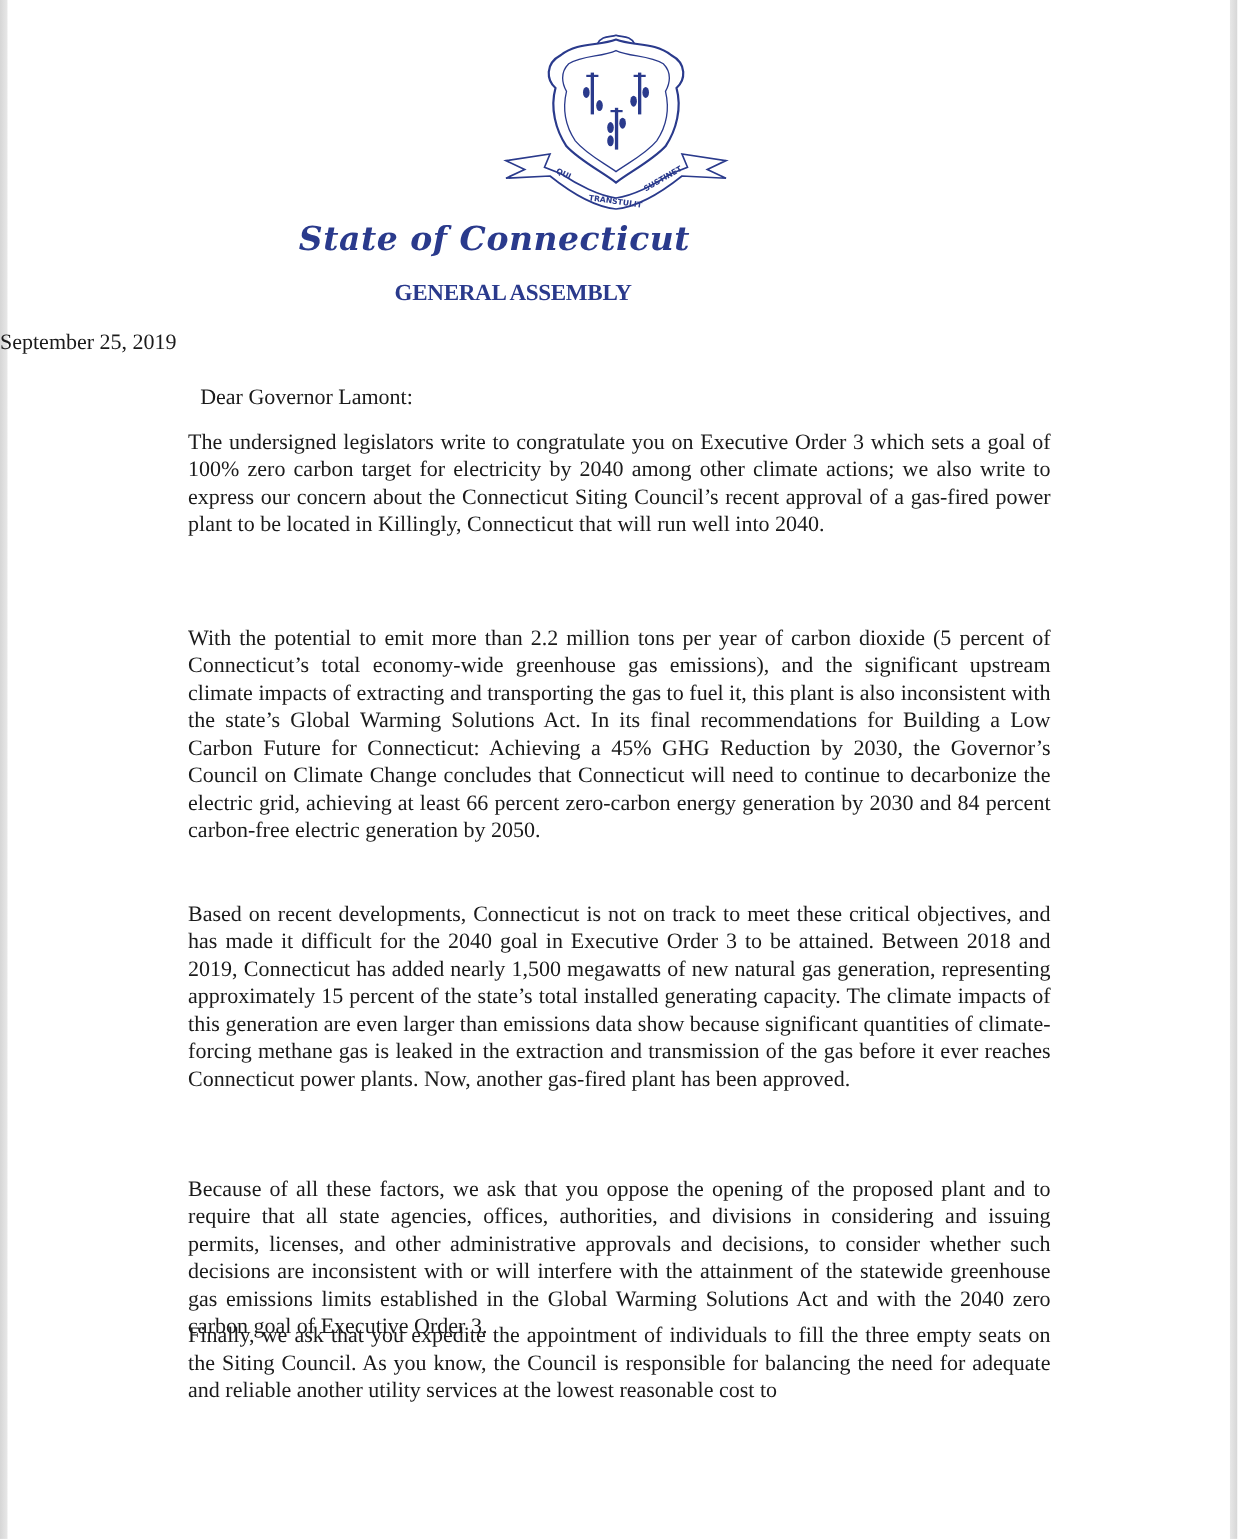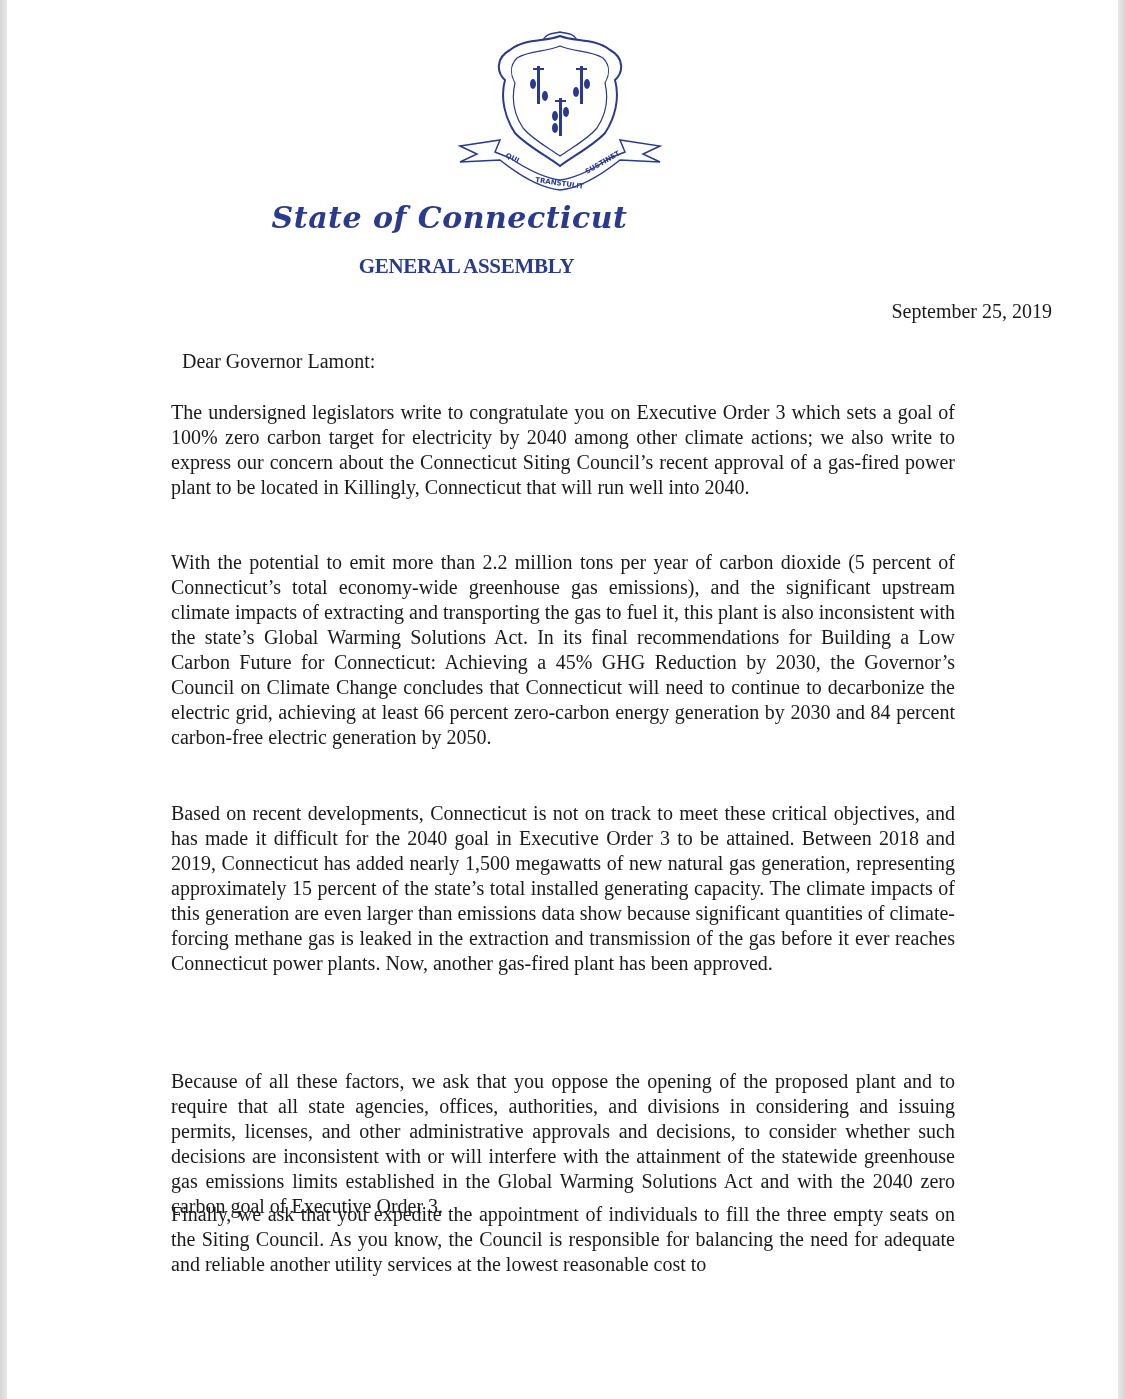--- a/index.html
+++ b/index.html
@@ -5,27 +5,27 @@
     * { margin: 0; padding: 0; box-sizing: border-box; }
     html, body { width: 1125px; height: 1399px; overflow: hidden; background: #ffffff; }
     body { position: relative; font-family: "Liberation Serif", "DejaVu Serif", serif; color: #1a1a1a; }
     .edge-left { position: absolute; left: 0; top: 0; width: 7px; height: 1399px; background: linear-gradient(to right, #d6d6d6, #e8e8e8); }
     .edge-right { position: absolute; right: 0; top: 0; width: 7px; height: 1399px; background: linear-gradient(to left, #d6d6d6, #e8e8e8); }
     .page { position: absolute; left: 7px; top: 0; width: 1111px; height: 1399px; background: #ffffff; }
 
     .seal { position: absolute; left: 455px; top: 28px; width: 210px; height: 170px; }
     .masthead-title { position: absolute; left: 0; width: 899px; top: 200px; text-align: center; font-family: "DejaVu Serif", serif; font-weight: bold; font-size: 30px; color: #2a3a8c; letter-spacing: 0.5px; font-style: italic; }
     .masthead-sub { position: absolute; left: 0; width: 933px; top: 254px; text-align: center; font-family: "Liberation Serif", serif; font-weight: bold; font-size: 21px; color: #2a3a8c; letter-spacing: -0.3px; }
-    .date { position: absolute; left: 0; width: 1052px; top: 300px; text-align: right; font-size: 20px; color: #1a1a1a; }
+    .date { position: absolute; left: 0; width: 1052px; top: 300px; text-align: left; font-size: 20px; color: #1a1a1a; }
 
     .salutation { position: absolute; left: 171px; top: 350px; font-size: 20px; margin-left: 11px; }
     .body-text { position: absolute; left: 171px; width: 784px; font-size: 20px; line-height: 25px; text-align: justify; }
-    .p1 { top: 400px; }
-    .p2 { top: 550px; }
-    .p3 { top: 801px; }
+    .p1 { top: 390px; }
+    .p2 { top: 568px; }
+    .p3 { top: 819px; }
     .p4 { top: 1026px; margin-top: 43px; }
     .p5 { top: 1202px; }
   </style>
 </head>
 <body>
 
 <div class="edge-left"></div>
 <div class="edge-right"></div>
 
 <div class="page"></div>

